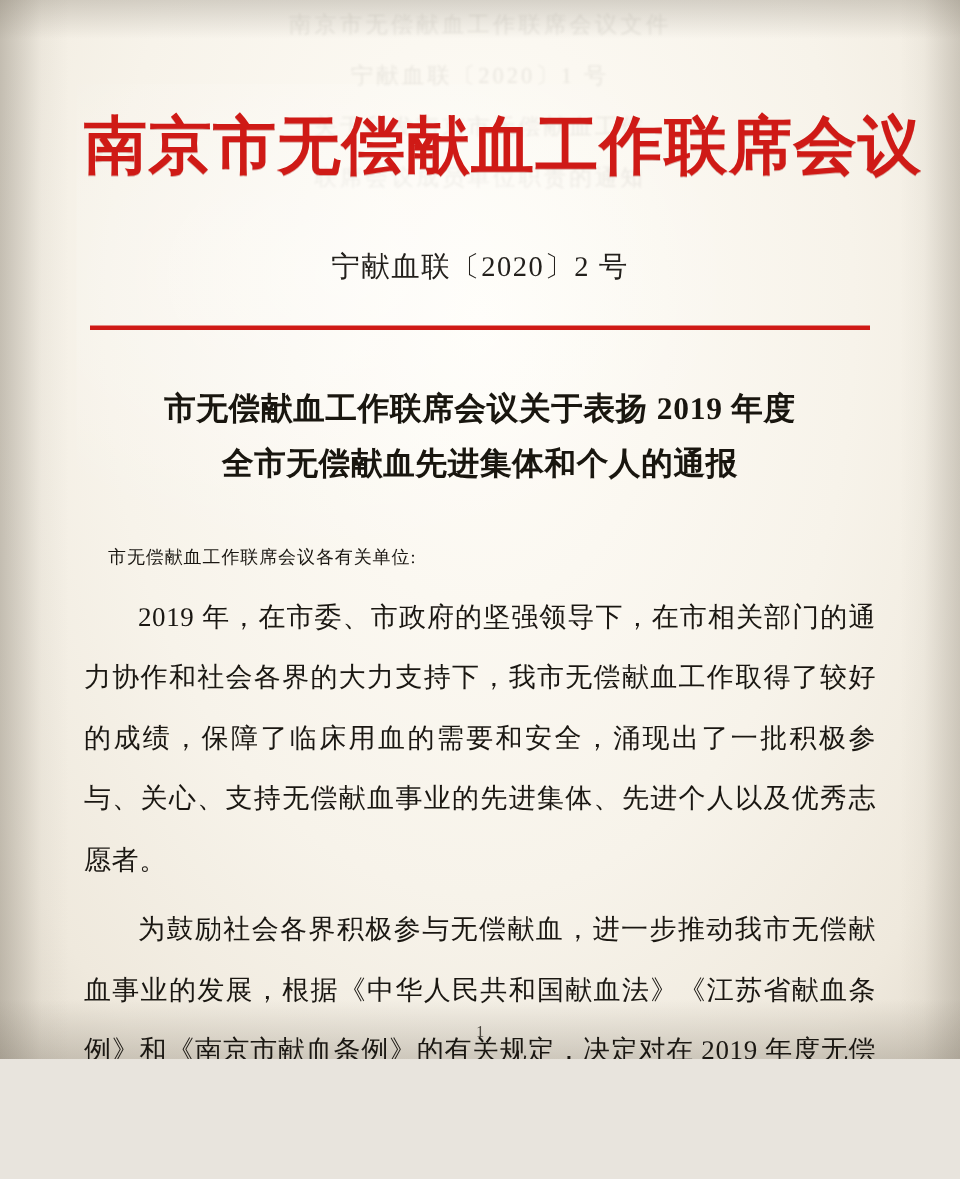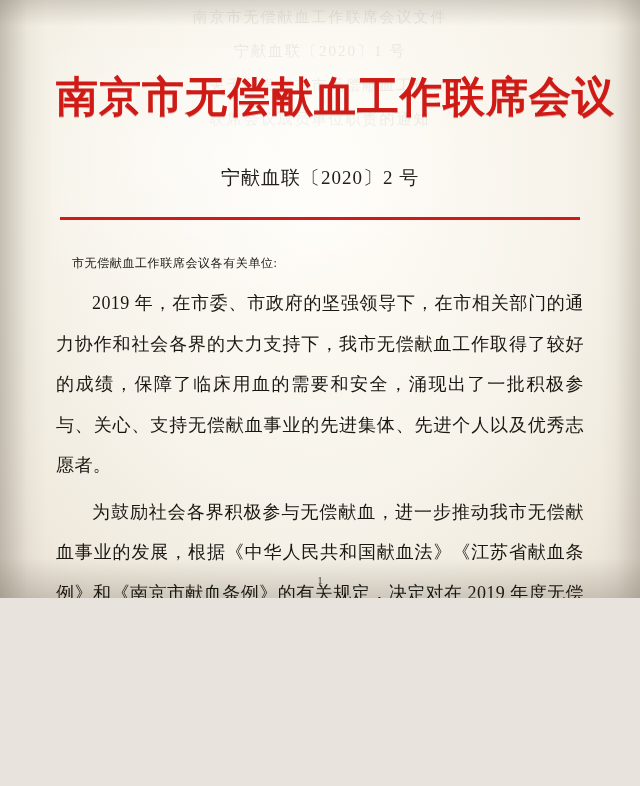--- a/index.html
+++ b/index.html
@@ -11,21 +11,21 @@
     height: 786px;
     overflow: hidden;
     background: #e8e4dd;
     font-family: "Liberation Serif", serif;
   }
 
   
   #page {
     position: relative;
     width: 640px;
-    height: 598px;
+    height: 706px;
     background:
       radial-gradient(ellipse at 50% 30%, #fffdf8 0%, #f7f3ea 55%, #efe9dd 85%, #e4ddd0 100%);
     overflow: hidden;
   }
 
   
   .ghost {
     position: absolute;
     left: 0;
     right: 0;
@@ -174,20 +174,24 @@
   <div class="glare"></div>
 
   <div class="content">
 
     <div class="masthead">南京市无偿献血工作联席会议</div>
 
     <div class="doc-number">宁献血联〔2020〕2 号</div>
 
     <div class="red-rule"></div>
 
+    <div class="title">
+      <div class="line">市无偿献血工作联席会议关于表扬 2019 年度</div>
+      <div class="line">全市无偿献血先进集体和个人的通报</div>
+    </div>
 
     <div class="salutation">市无偿献血工作联席会议各有关单位:</div>
 
     <p class="para">2019 年，在市委、市政府的坚强领导下，在市相关部门的通力协作和社会各界的大力支持下，我市无偿献血工作取得了较好的成绩，保障了临床用血的需要和安全，涌现出了一批积极参与、关心、支持无偿献血事业的先进集体、先进个人以及优秀志愿者。</p>
     <p class="para">为鼓励社会各界积极参与无偿献血，进一步推动我市无偿献血事业的发展，根据《中华人民共和国献血法》《江苏省献血条例》和《南京市献血条例》的有关规定，决定对在 2019 年度无偿献血工作中做出突出贡献的南京市公安局等 170 个无偿献血先进集体、南京市规划和自然资源局等 32个无偿献血促进奖</p>
 
   </div>
 
   <div class="page-no">1</div>
 

